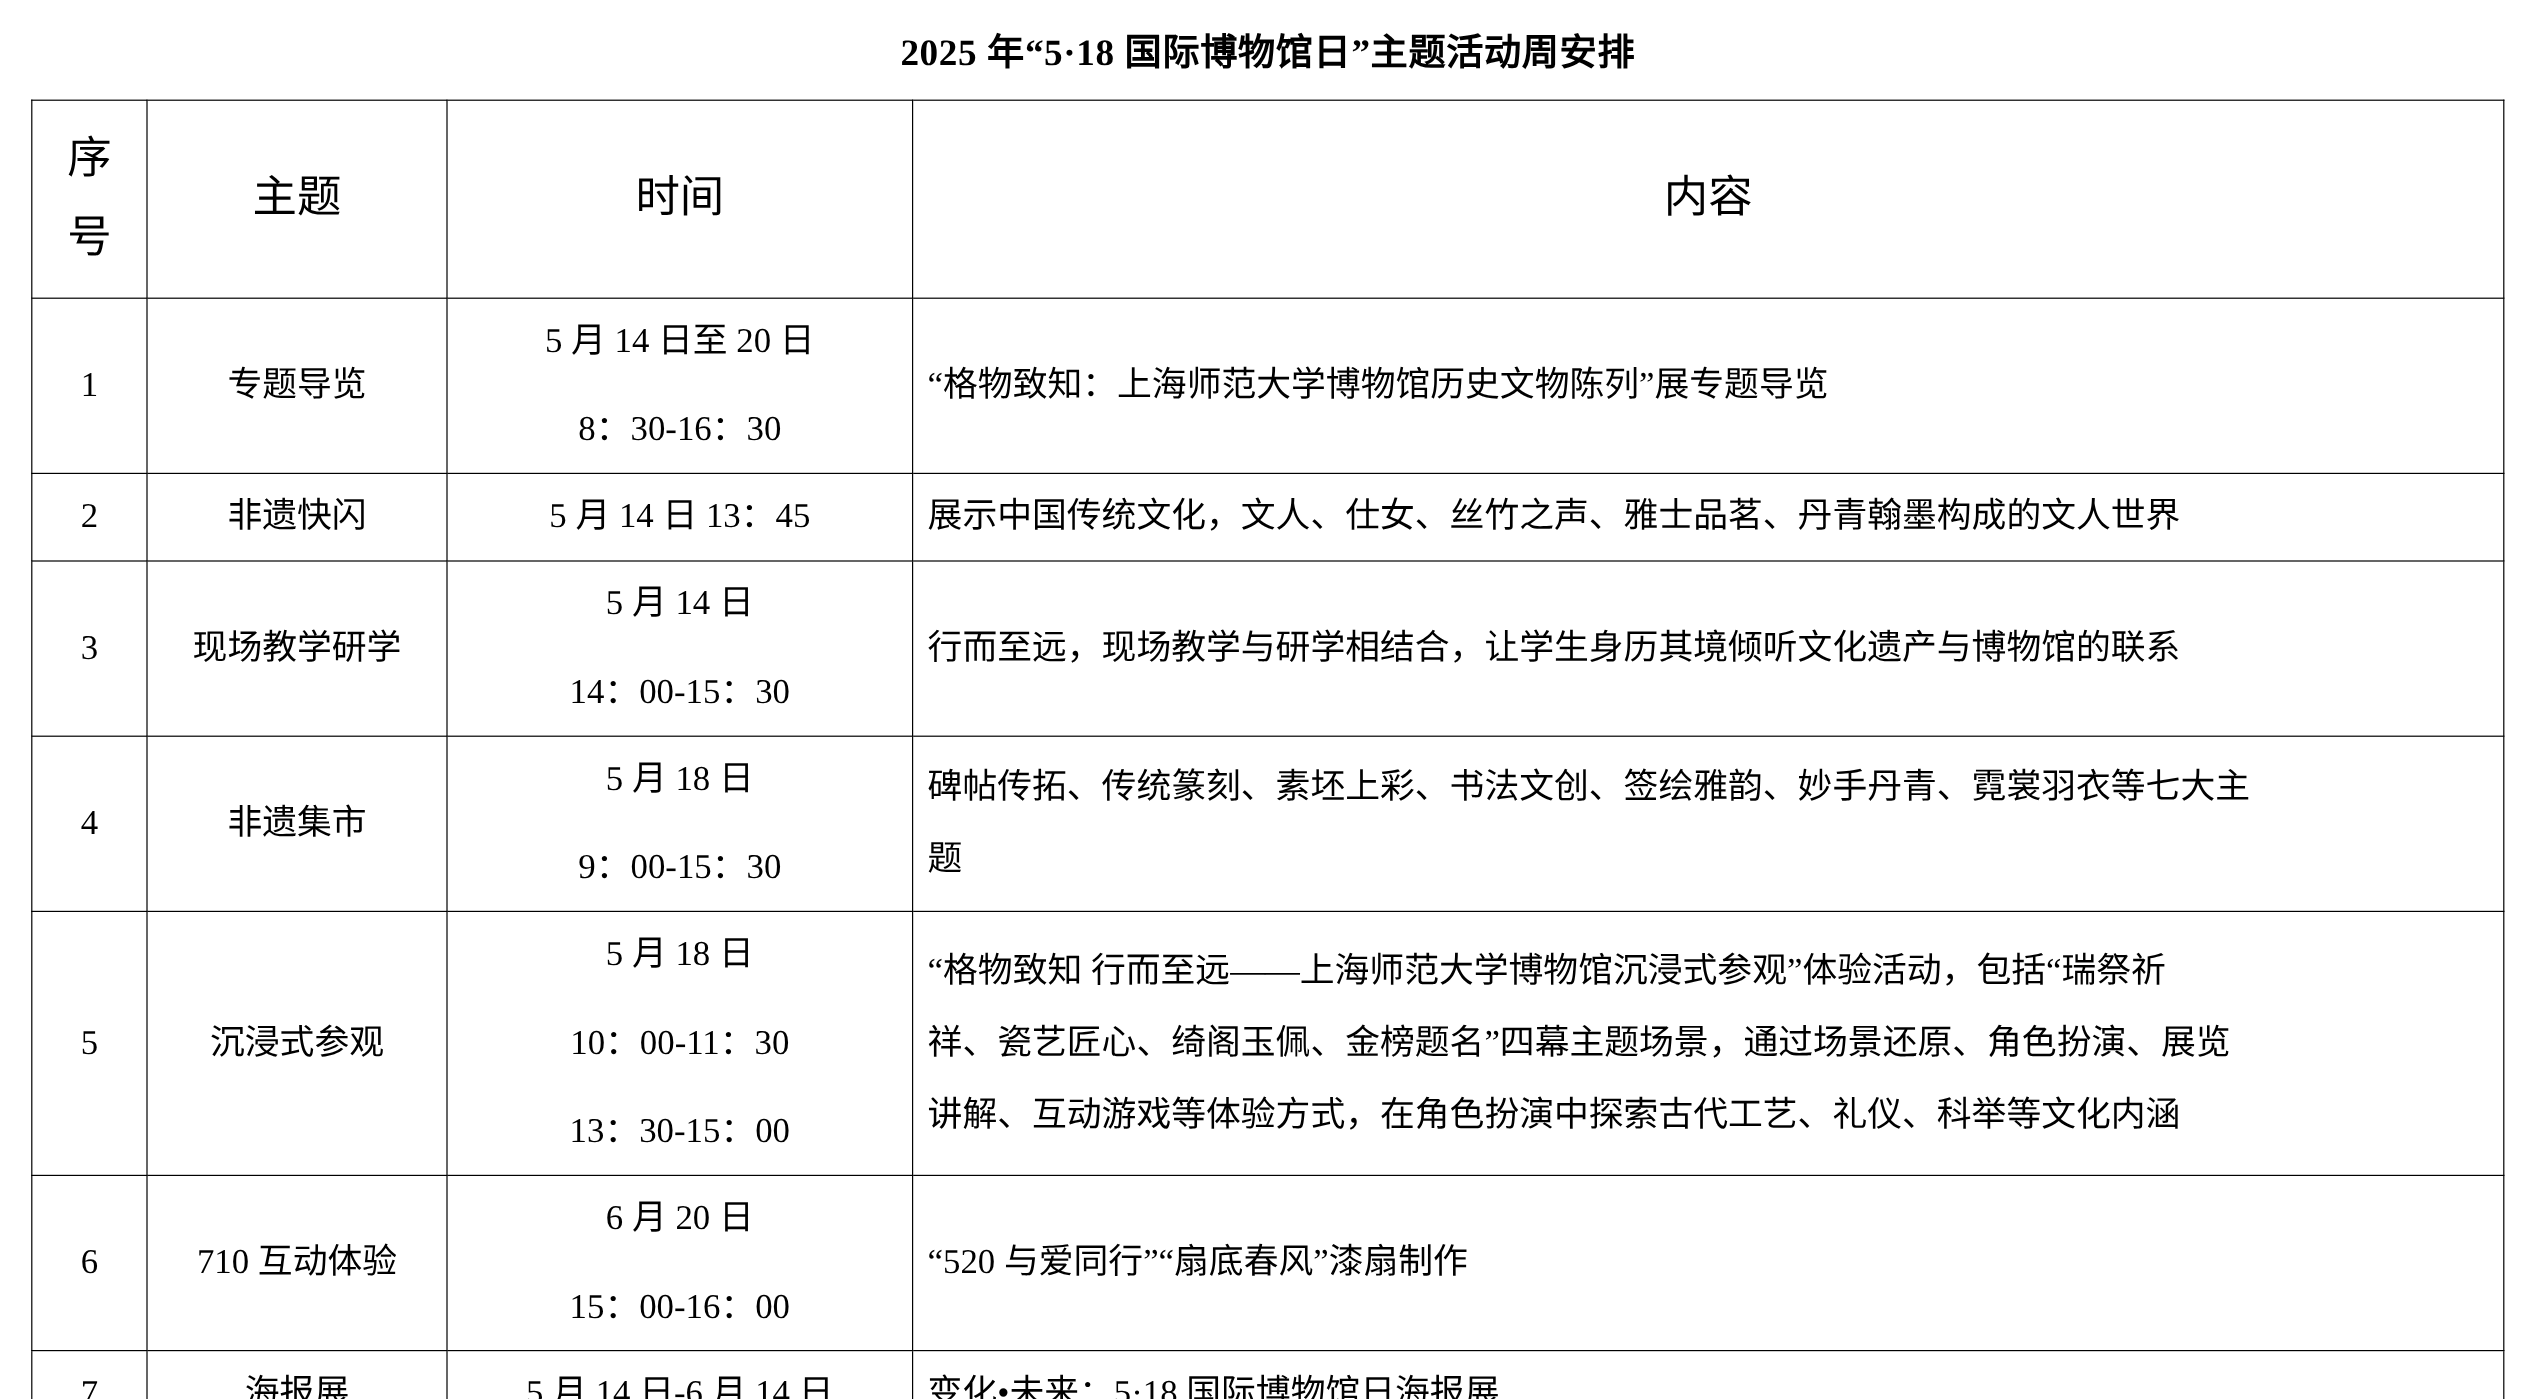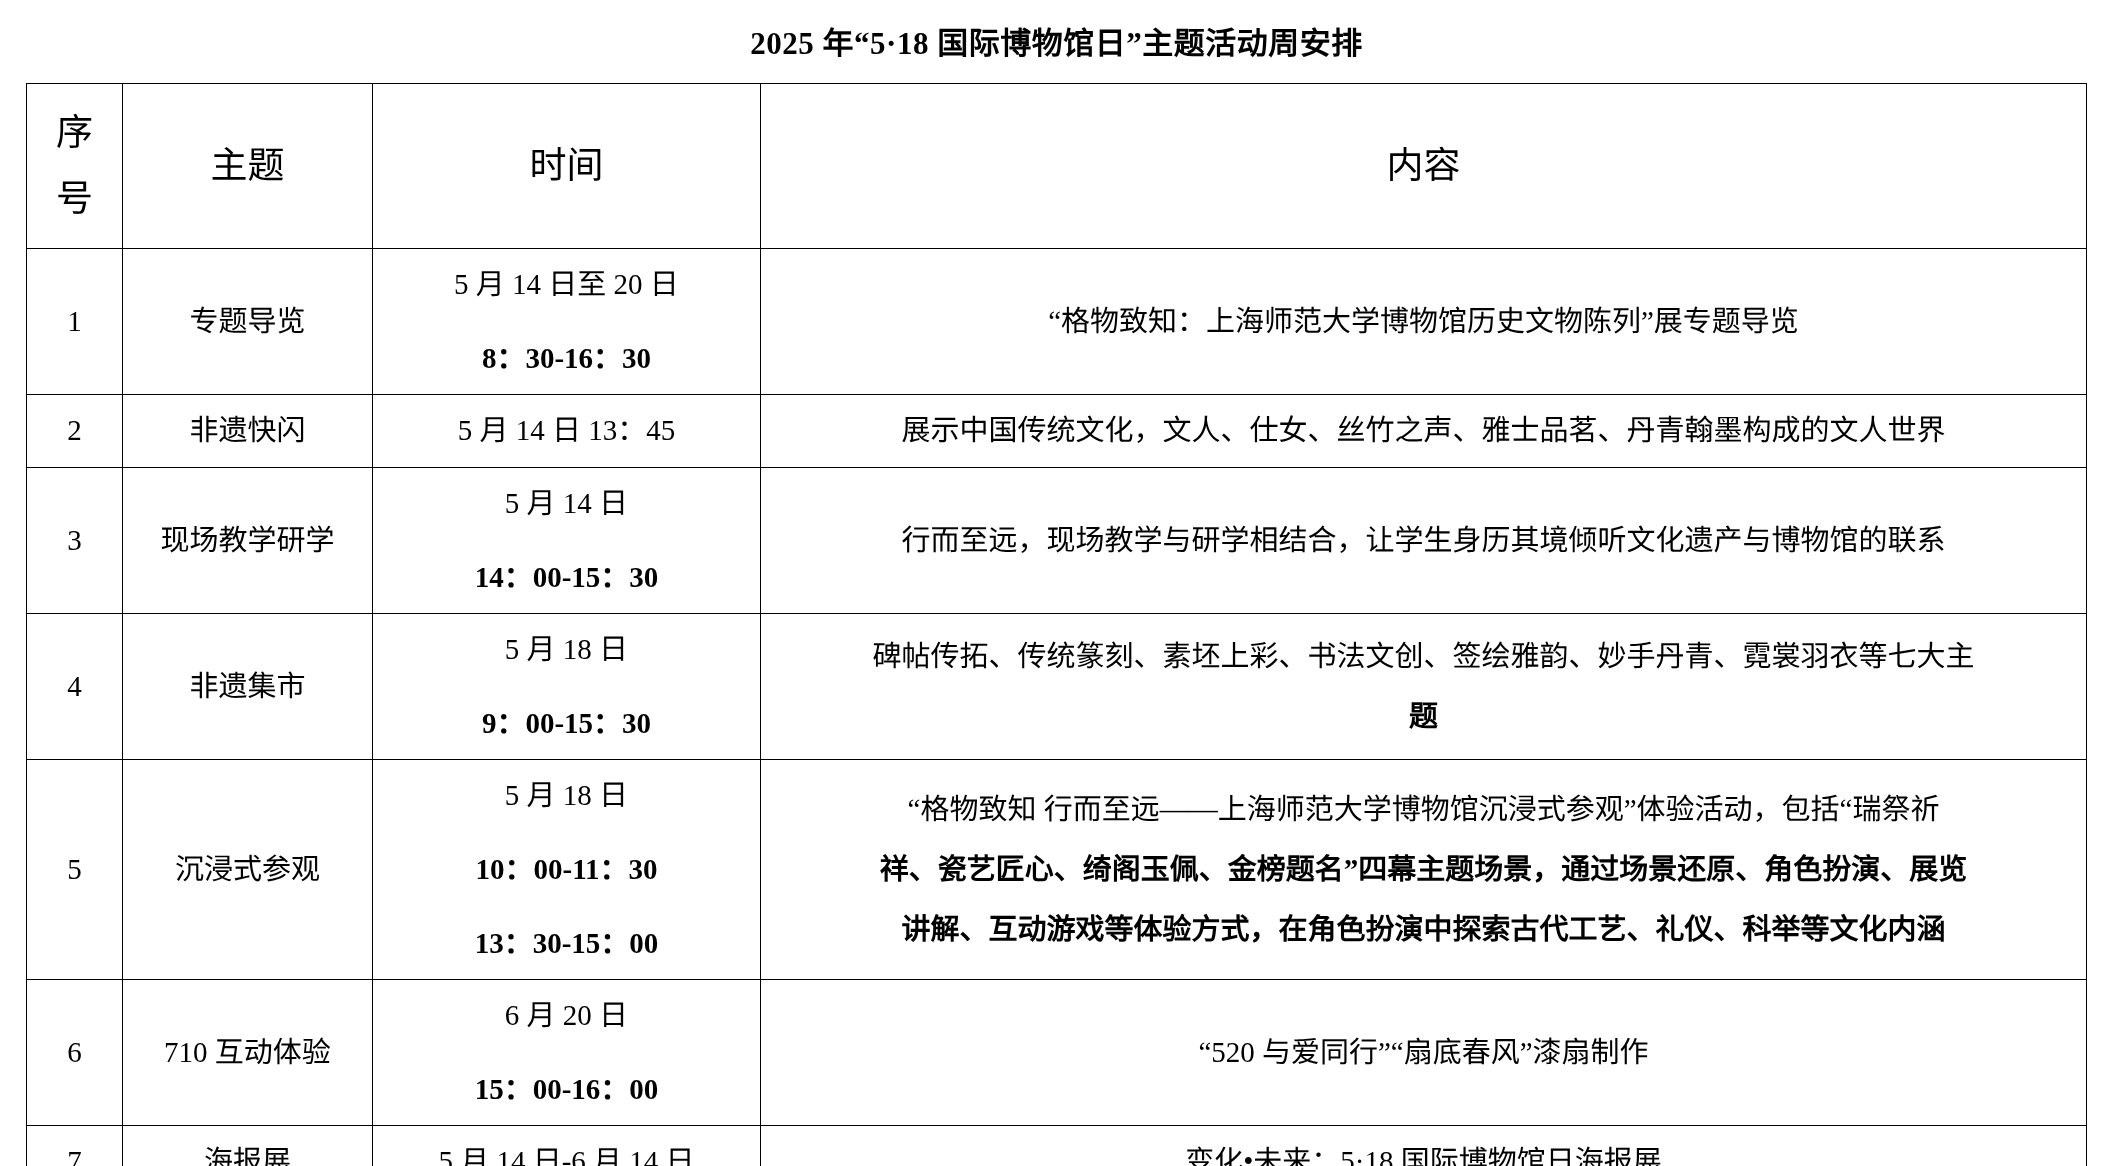--- a/index.html
+++ b/index.html
@@ -52,30 +52,29 @@
   col.c-theme { width: 250px; }
   col.c-time  { width: 388px; }
   col.c-content { width: 1326px; }
 
   td.cell-no,
   td.cell-theme,
   td.cell-time {
     text-align: center;
   }
   td.cell-content {
-    text-align: center;
+    text-align: left;
     padding-left: 18px;
     padding-right: 18px;
   }
   .line {
     display: block;
   }
   .line + .line {
     margin-top: 22px;
-    font-weight: bold;
   }
   td.cell-content .line + .line {
     margin-top: 8px;
   }
   .row-tall td { padding-top: 22px; padding-bottom: 22px; margin-top: 28px; }
 </style>
 </head>
 <body>
 
 <div class="page">

